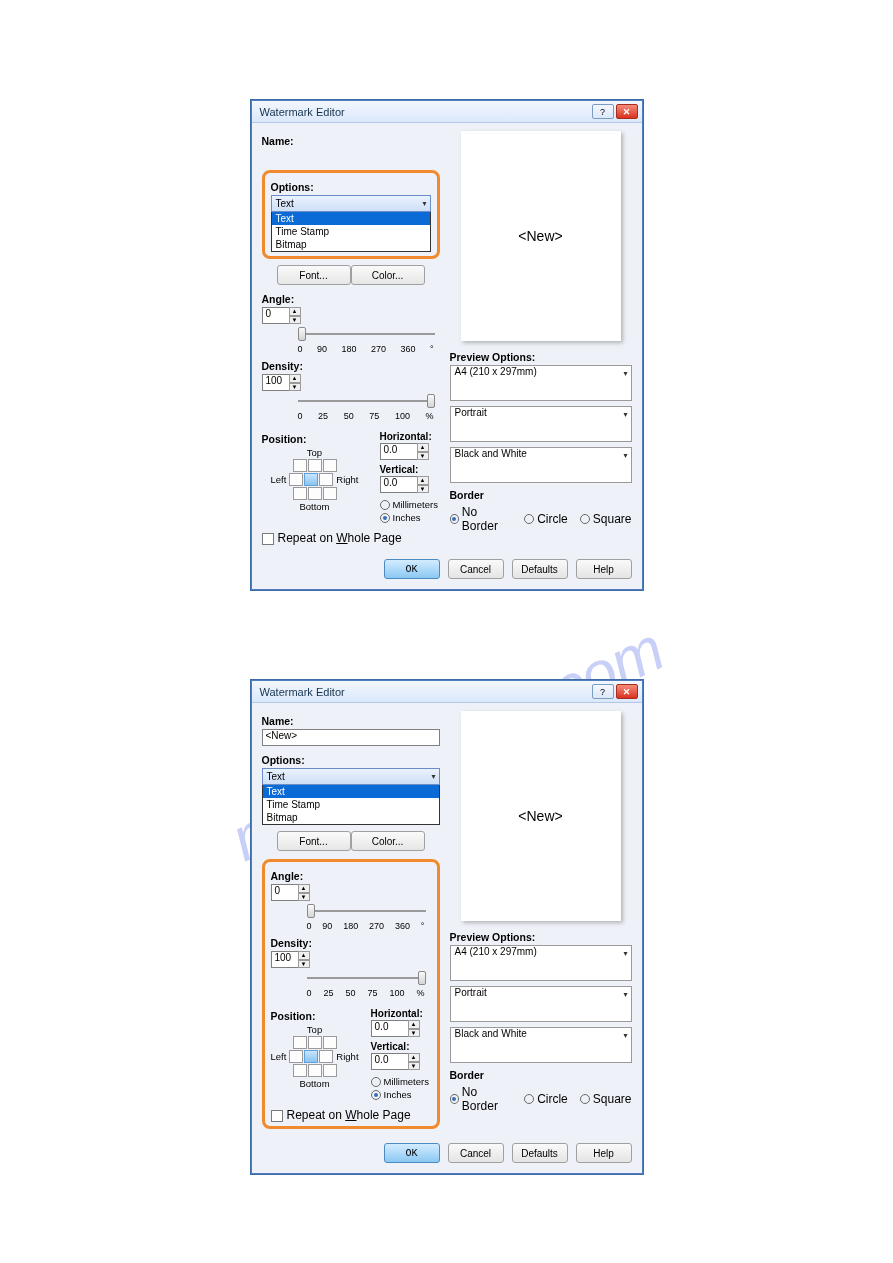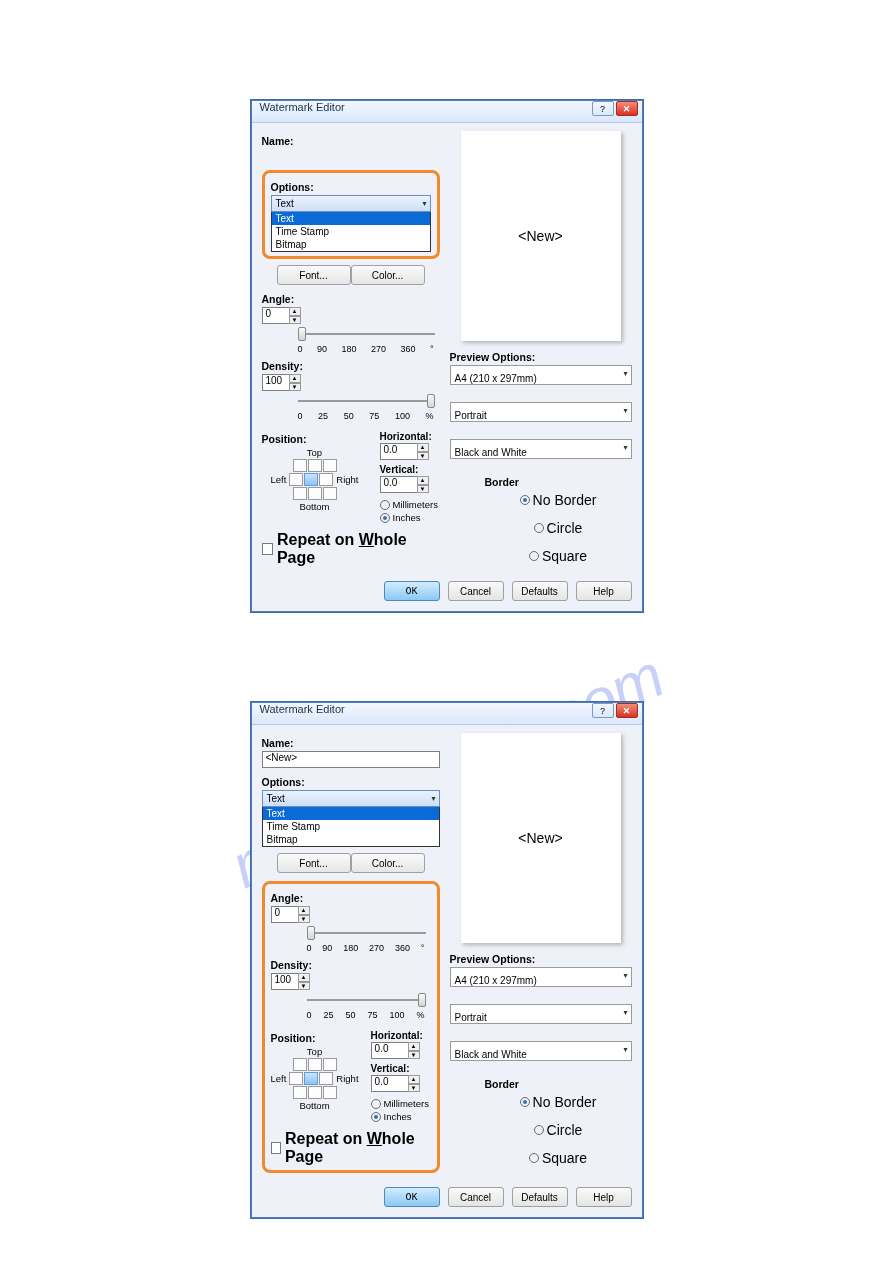--- a/index.html
+++ b/index.html
@@ -1,18 +1,18 @@
 <!DOCTYPE html>
 <html><head>
 <meta charset="utf-8">
 <style>
   * { box-sizing: border-box; margin: 0; padding: 0; }
   body { background: #fff; font-family: "Segoe UI", Tahoma, sans-serif; font-size: 10.5px; padding: 100px 0 200px; display: flex; flex-direction: column; align-items: center; gap: 90px; }
   .dialog { width: 392px; border: 1px solid #4f7fbf; background: #eef1f7; position: relative; box-shadow: 0 0 0 1px #3c6ba7; }
-  .titlebar { height: 22px; background: linear-gradient(#f3f7fd,#dae8fb); display: flex; align-items: flex-start; padding: 0 4px 0 8px; border-bottom: 1px solid #b5c9e6; }
+  .titlebar { height: 22px; background: linear-gradient(#f3f7fd,#dae8fb); display: flex; align-items: center; padding: 0 4px 0 8px; border-bottom: 1px solid #b5c9e6; }
   .titlebar .ttl { flex: 1; color: #15334d; font-size: 11px; }
   .tbtn { width: 22px; height: 15px; margin-left: 2px; border: 1px solid #7a9cc4; border-radius: 2px; display: flex; align-items: center; justify-content: center; font-size: 9px; background: linear-gradient(#f4f8ff,#dce8f8); }
   .tbtn.close { background: linear-gradient(#f48c7a,#d9321f); color: #fff; border-color: #a82c1e; font-weight: bold; }
   .body { padding: 8px 10px 10px; }
   .cols { display: flex; gap: 10px; }
   .left { width: 178px; }
   .right { flex: 1; }
   .lbl { font-weight: bold; font-size: 10.5px; margin: 4px 0 2px; color: #000; }
   .inp { width: 100%; height: 17px; border: 1px solid #7f7f7f; background: #fff; padding: 0 3px; font-size: 10px; }
   .combo { width: 100%; height: 17px; border: 1px solid #6a8cc7; background: linear-gradient(#eaf2fe,#cedff6); display: flex; align-items: center; padding: 0 4px; font-size: 10px; position: relative; }
@@ -28,29 +28,29 @@
   .sbtns div { width: 12px; height: 8.5px; border: 1px solid #9a9a9a; background: #f0f0f0; font-size: 6px; line-height: 6px; text-align: center; }
   .slider { height: 16px; position: relative; margin: 0 0 2px 36px; }
   .slider .track { position: absolute; top: 7px; left: 0; right: 5px; height: 2px; background: #9a9a9a; }
   .slider .thumb { position: absolute; width: 8px; height: 14px; top: 1px; background: linear-gradient(#fafafa,#d4d4d4); border: 1px solid #888; border-radius: 2px; }
   .ticks { display: flex; justify-content: space-between; font-size: 9px; margin: 0 6px 0 36px; }
   .posgrid { display: flex; flex-direction: column; align-items: center; gap: 1px; margin-top: 2px; }
   .posrow { display: flex; gap: 1px; align-items: center; text-align: right; }
   .poscell { width: 14px; height: 13px; border: 1px solid #9a9a9a; background: #fdfdfd; }
   .poscell.sel { background: linear-gradient(#c9e5ff,#8bc3f0); border-color: #5ea0da; }
   .smlbl { font-size: 9.5px; }
-  .chk { display: flex; align-items: center; gap: 4px; font-size: 16px; margin-top: 8px; font-weight: bold; }
+  .chk { display: flex; align-items: flex-end; gap: 4px; font-size: 12px; margin-top: 8px; }
   .chk .box { width: 12px; height: 12px; border: 1px solid #7a7a7a; background: #fff; }
   .preview { width: 160px; height: 210px; background: #fff; box-shadow: 2px 2px 4px rgba(0,0,0,0.25); display: flex; align-items: center; justify-content: center; font-size: 14px; margin: 0 auto 10px; }
-  .combo2 { width: 100%; height: 20px; border: 1px solid #9a9a9a; background: #fff; display: flex; align-items: flex-end; padding: 0 4px; font-size: 10px; position: relative; margin-bottom: 17px; }
+  .combo2 { width: 100%; height: 36px; border: 1px solid #9a9a9a; background: #fff; display: flex; align-items: flex-start; padding: 0 4px; font-size: 10px; position: relative; margin-bottom: 5px; }
   .combo2::after { content: "▾"; position: absolute; right: 3px; top: 3px; font-size: 8px; color: #333; }
-  .radiorow { display: flex; gap: 12px; font-size: 14px; margin-top: 4px; align-items: center; flex-direction: column; }
+  .radiorow { display: flex; gap: 12px; font-size: 12px; margin-top: 4px; align-items: center; }
   .radio { width: 10px; height: 10px; border: 1px solid #6a6a6a; border-radius: 50%; display: inline-flex; align-items: center; justify-content: center; margin-right: 3px; }
   .radio.sel::after { content: ""; width: 4px; height: 4px; background: #3a6fb6; border-radius: 50%; }
-  .grp { margin-top: 6px; margin-left: 35px; }
+  .grp { margin-top: 6px; }
   .footer { display: flex; justify-content: flex-end; gap: 8px; margin-top: 14px; }
   .ftbtn { width: 56px; height: 20px; background: linear-gradient(#fafafa,#e4e4e4); border: 1px solid #a0a0a0; border-radius: 3px; font-size: 10px; display: flex; align-items: center; justify-content: center; }
   .ftbtn.ok { background: linear-gradient(#d3ecff,#8cc8f2); border-color: #4c8bc2; font-family: Liberation Mono, monospace; }
   .highlight { border: 3px solid #f08a2c; border-radius: 8px; }
   .hv-lbl { font-weight: bold; font-size: 10px; margin: 2px 0 1px; }
   .wm { position: absolute; left: 50%; top: 60%; transform: translate(-50%,-50%) rotate(-25deg); font-size: 62px; color: rgba(100,120,235,0.35); pointer-events: none; letter-spacing: -1px; font-style: italic; }
   .page { position: relative; }
 </style>
 </head>
 <body>

